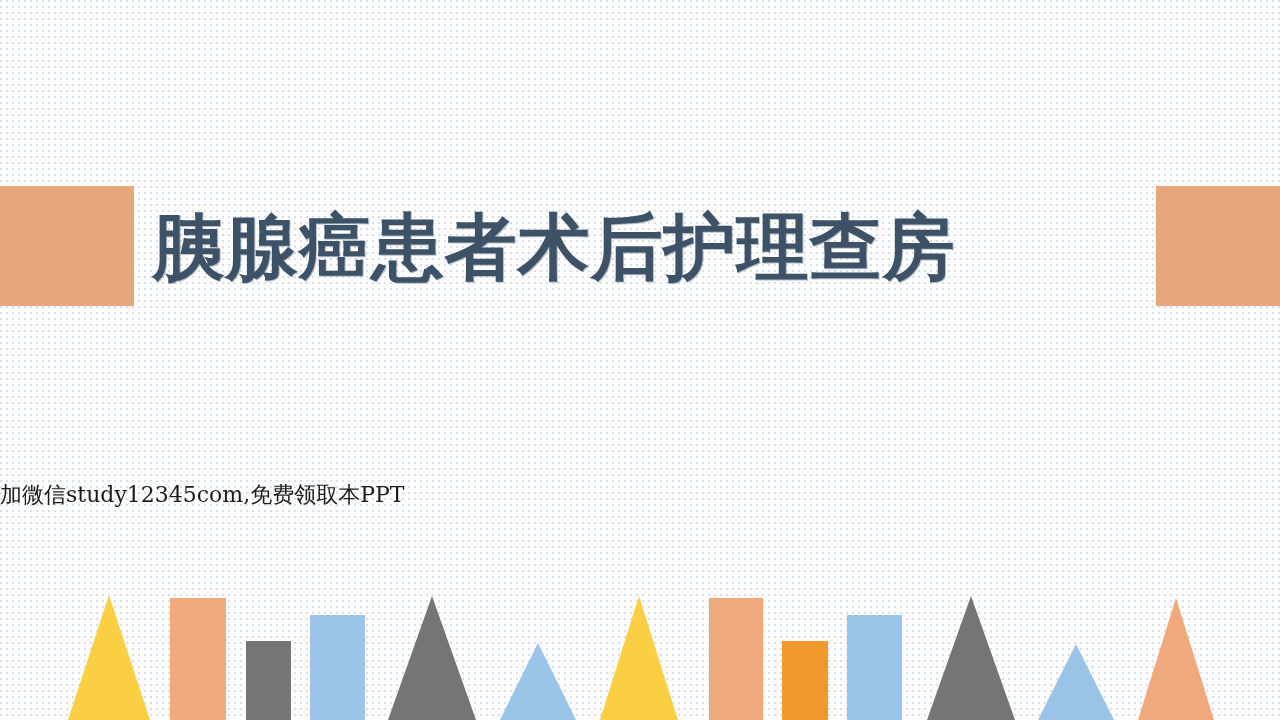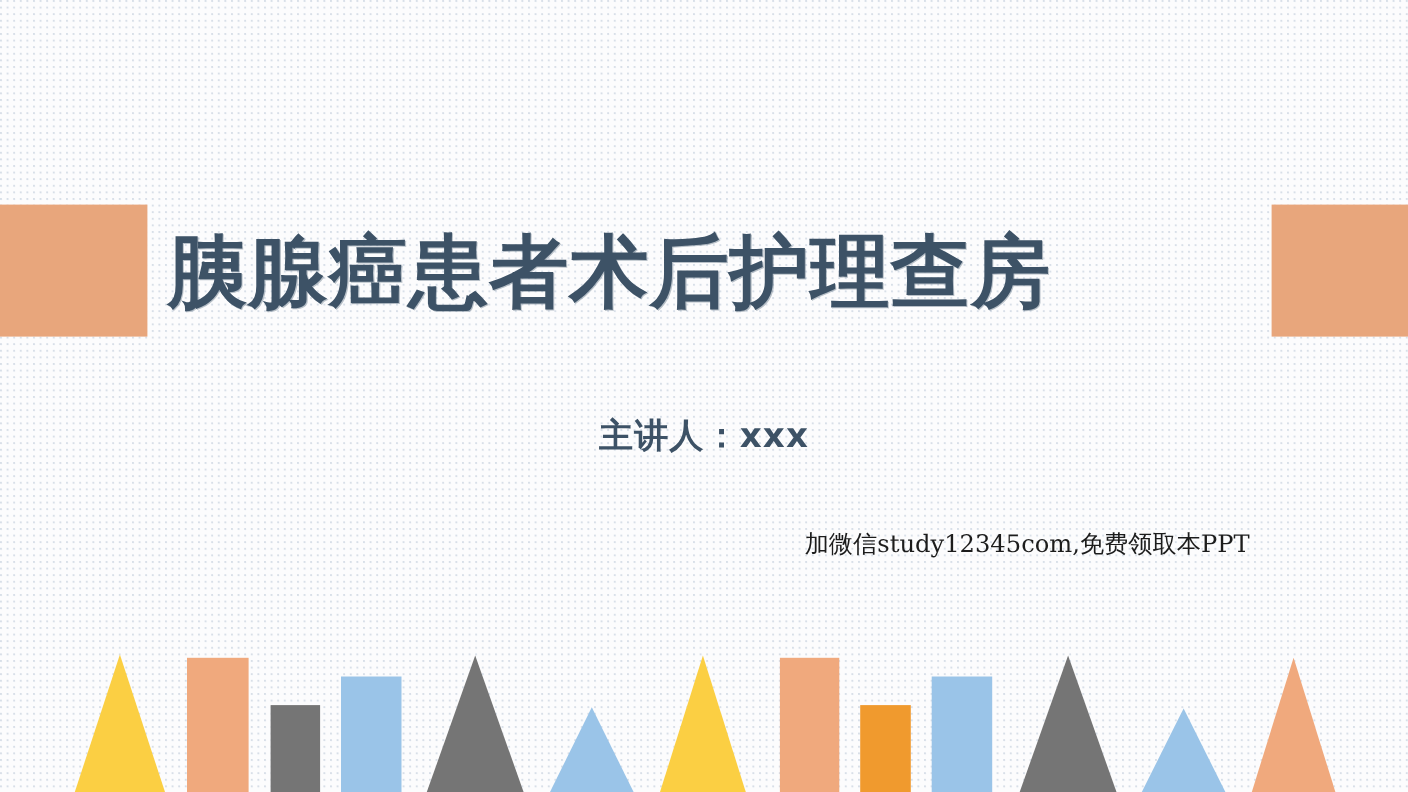--- a/index.html
+++ b/index.html
@@ -70,21 +70,21 @@
     color: #3d5266;
     letter-spacing: 1px;
     line-height: 1.2;
   }
 
   .note-wrap {
     position: absolute;
     top: 480px;
     left: 0;
     width: 1136px;
-    text-align: right;
+    text-align: left;
   }
   .note {
     font-family: "DejaVu Serif", "Liberation Serif", serif;
     font-size: 22px;
     font-weight: 400;
     color: #1c1c1c;
     letter-spacing: 0px;
   }
 
   
@@ -117,23 +117,20 @@
 <div id="slide" style="background-color: rgb(252, 252, 253); background-image: radial-gradient(circle at 1px 1px, rgb(216, 223, 232) 1px, transparent 1.2px);">
 
   <div class="accent-block left" style="background-color: rgb(232, 166, 124);"></div>
 
   <div class="accent-block right" style="background-color: rgb(232, 166, 124);"></div>
 
   <div class="title-wrap">
     <div class="main-title" style="color: rgb(61, 82, 102);">胰腺癌患者术后护理查房</div>
   </div>
 
-  <div class="subtitle-wrap">
-    <div class="subtitle" style="color: rgb(61, 82, 102);">主讲人：xxx</div>
-  </div>
 
   <div class="note-wrap">
     <div class="note" style="color: rgb(28, 28, 28);">加微信study12345com,免费领取本PPT</div>
   </div>
 
   <div id="deco">
       <div class="shape tri" style="left: 68px; border-left-width: 41px; border-right-width: 41px; border-bottom-width: 125px; border-bottom-color: rgb(251, 207, 67);"></div>
       <div class="shape rect" style="left: 170px; width: 56px; height: 122px; background-color: rgb(240, 169, 125);"></div>
       <div class="shape rect" style="left: 246px; width: 45px; height: 79px; background-color: rgb(117, 117, 117);"></div>
       <div class="shape rect" style="left: 310px; width: 55px; height: 105px; background-color: rgb(154, 196, 232);"></div>

